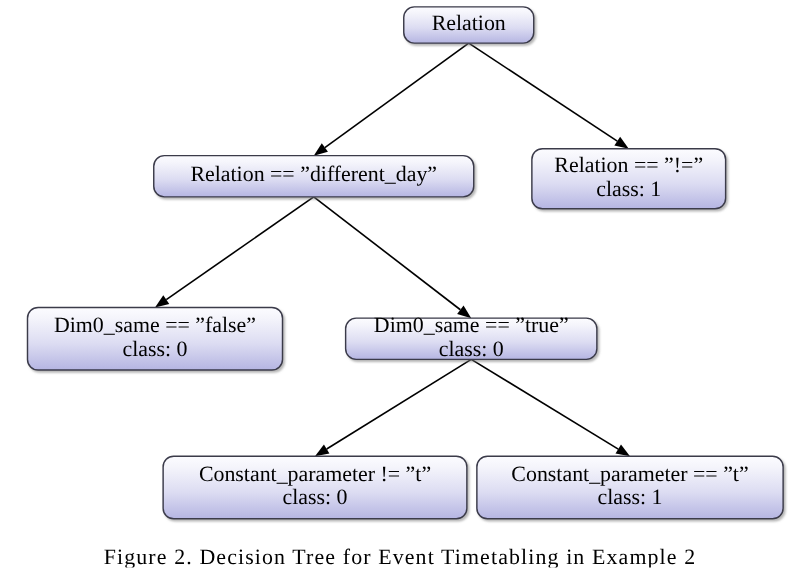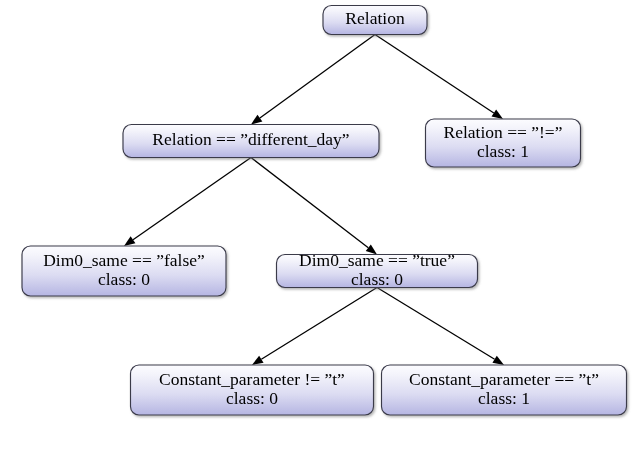--- a/index.html
+++ b/index.html
@@ -121,14 +121,17 @@
           <text class="node-text" x="252" y="399.5" font-size="17.5">class: 0</text>
         </g>
         <g>
           <rect class="node-box" x="381.5" y="365" width="245" height="50" rx="8.5" ry="8.5" fill="url(#nodeGrad)" filter="url(#softShadow)"></rect>
           <text class="node-text" x="504" y="380.5" font-size="17.5">Constant_parameter == ”t”</text>
           <text class="node-text" x="504" y="399.5" font-size="17.5">class: 1</text>
         </g>
       </g>
   </svg>
 
+  <div id="caption-holder" style="position:absolute; left:0; top:434px; width:640px; height:20px; overflow:hidden;">
+    <div style="font-family:'Liberation Serif','DejaVu Serif',serif; font-size:17.5px; color:#000; text-align:center; white-space:nowrap; line-height:22px; letter-spacing:0.9px;">Figure 2. Decision Tree for Event Timetabling in Example 2</div>
+  </div>
 
 </div>
 
 </body></html>

